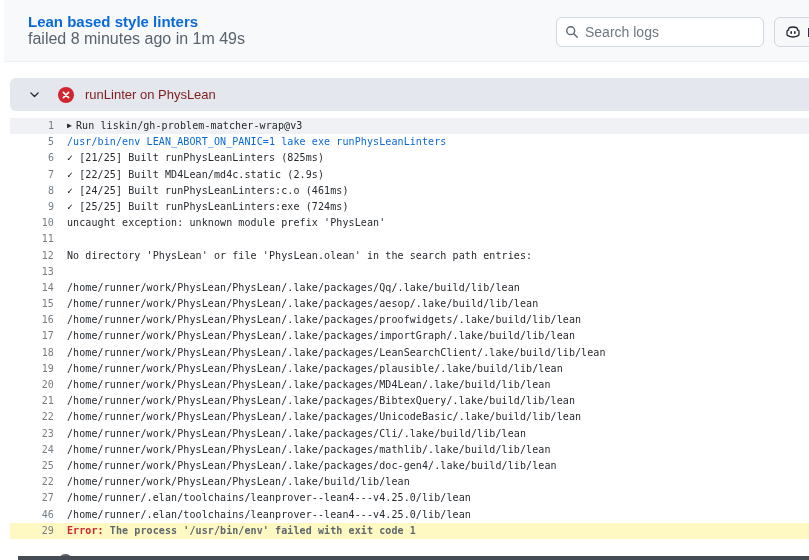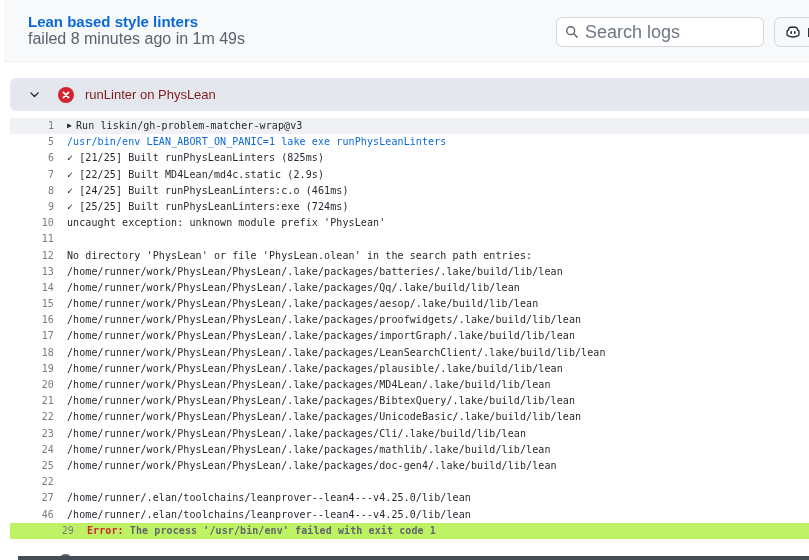--- a/index.html
+++ b/index.html
@@ -21,21 +21,21 @@
     text-decoration: none; cursor: pointer; display: block;
   }
   .job-subtitle { color: #59636e; font-size: 16px; margin-top: 0; }
   .search-box {
     position: absolute; left: 552px; top: 17px; width: 208px; height: 30px;
     background: #ffffff; border: 1px solid #d0d7de; border-radius: 6px;
     display: flex; align-items: center; padding: 0 8px; gap: 6px;
   }
   .search-box svg { flex: 0 0 auto; }
   .search-box input {
-    border: none; outline: none; width: 100%; font-size: 18px;
+    border: none; outline: none; width: 100%; font-size: 14px;
     font-family: "Liberation Sans", sans-serif; color: #14532d; background: transparent;
   }
   .search-box input::placeholder { color: #6e7781; }
   .explain-btn {
     position: absolute; left: 770px; top: 17px; height: 30px; width: 120px;
     background: #f6f8fa; border: 1px solid #d0d7de; border-radius: 6px;
     display: flex; align-items: center; gap: 6px; padding: 0 10px;
     font-size: 13px; font-weight: 500; color: #24292f; cursor: pointer;
     font-family: "Liberation Sans", sans-serif; white-space: nowrap;
   }
@@ -54,21 +54,21 @@
     font-size: 10px; letter-spacing: 0.1px; color: #24292f;
   }
   .log-row { display: flex; height: 16.2px; line-height: 16.2px; white-space: pre; }
   .log-row .num {
     flex: 0 0 44px; text-align: right; color: #747d87; cursor: pointer;
   }
   .log-row .txt { margin-left: 13px; }
   .log-row.group { background: #eff1f4; }
   .log-row.group .txt .tri { font-size: 8px; display: inline-block; vertical-align: 1px; margin-right: 4px; color: #24292f; }
   .log-row.command .txt { color: #0969da; }
-  .log-row.error { background: #bef264; padding-left: 20px; }
+  .log-row.error { background: #fef9c3; }
   .log-row.error .pre { color: #d1242f; font-weight: 700; }
   .log-row.error .txt-rest { color: #5f666e; font-weight: bold; }
   .next-step {
     position: absolute; left: 10px; top: 546px; width: 799px; height: 30px;
     display: flex; align-items: center; padding-left: 18px; background: #ffffff;
     cursor: pointer;
   }
   .next-step .chev { display: inline-flex; width: 14px; }
   .next-step .gray-circle {
     width: 15px; height: 15px; border-radius: 50%; background: #59636e;
@@ -128,34 +128,34 @@
   <div class="log">
       <div class="log-row group"><span class="num">1</span><span class="txt"><span class="tri">▶</span>Run liskin/gh-problem-matcher-wrap@v3</span></div>
       <div class="log-row command"><span class="num">5</span><span class="txt">/usr/bin/env LEAN_ABORT_ON_PANIC=1 lake exe runPhysLeanLinters</span></div>
       <div class="log-row plain"><span class="num">6</span><span class="txt">✓ [21/25] Built runPhysLeanLinters (825ms)</span></div>
       <div class="log-row plain"><span class="num">7</span><span class="txt">✓ [22/25] Built MD4Lean/md4c.static (2.9s)</span></div>
       <div class="log-row plain"><span class="num">8</span><span class="txt">✓ [24/25] Built runPhysLeanLinters:c.o (461ms)</span></div>
       <div class="log-row plain"><span class="num">9</span><span class="txt">✓ [25/25] Built runPhysLeanLinters:exe (724ms)</span></div>
       <div class="log-row plain"><span class="num">10</span><span class="txt">uncaught exception: unknown module prefix 'PhysLean'</span></div>
       <div class="log-row plain"><span class="num">11</span><span class="txt"></span></div>
       <div class="log-row plain"><span class="num">12</span><span class="txt">No directory 'PhysLean' or file 'PhysLean.olean' in the search path entries:</span></div>
-      <div class="log-row plain"><span class="num">13</span><span class="txt">/home/runner/work/PhysLean/PhysLean/.lake/packages/batteries/.lake/build/lib/lean</span></div>
+      <div class="log-row plain"><span class="num">13</span></div>
       <div class="log-row plain"><span class="num">14</span><span class="txt">/home/runner/work/PhysLean/PhysLean/.lake/packages/Qq/.lake/build/lib/lean</span></div>
       <div class="log-row plain"><span class="num">15</span><span class="txt">/home/runner/work/PhysLean/PhysLean/.lake/packages/aesop/.lake/build/lib/lean</span></div>
       <div class="log-row plain"><span class="num">16</span><span class="txt">/home/runner/work/PhysLean/PhysLean/.lake/packages/proofwidgets/.lake/build/lib/lean</span></div>
       <div class="log-row plain"><span class="num">17</span><span class="txt">/home/runner/work/PhysLean/PhysLean/.lake/packages/importGraph/.lake/build/lib/lean</span></div>
       <div class="log-row plain"><span class="num">18</span><span class="txt">/home/runner/work/PhysLean/PhysLean/.lake/packages/LeanSearchClient/.lake/build/lib/lean</span></div>
       <div class="log-row plain"><span class="num">19</span><span class="txt">/home/runner/work/PhysLean/PhysLean/.lake/packages/plausible/.lake/build/lib/lean</span></div>
       <div class="log-row plain"><span class="num">20</span><span class="txt">/home/runner/work/PhysLean/PhysLean/.lake/packages/MD4Lean/.lake/build/lib/lean</span></div>
       <div class="log-row plain"><span class="num">21</span><span class="txt">/home/runner/work/PhysLean/PhysLean/.lake/packages/BibtexQuery/.lake/build/lib/lean</span></div>
       <div class="log-row plain"><span class="num">22</span><span class="txt">/home/runner/work/PhysLean/PhysLean/.lake/packages/UnicodeBasic/.lake/build/lib/lean</span></div>
       <div class="log-row plain"><span class="num">23</span><span class="txt">/home/runner/work/PhysLean/PhysLean/.lake/packages/Cli/.lake/build/lib/lean</span></div>
       <div class="log-row plain"><span class="num">24</span><span class="txt">/home/runner/work/PhysLean/PhysLean/.lake/packages/mathlib/.lake/build/lib/lean</span></div>
       <div class="log-row plain"><span class="num">25</span><span class="txt">/home/runner/work/PhysLean/PhysLean/.lake/packages/doc-gen4/.lake/build/lib/lean</span></div>
-      <div class="log-row plain"><span class="num">22</span></div>
+      <div class="log-row plain"><span class="num">22</span><span class="txt">/home/runner/work/PhysLean/PhysLean/.lake/build/lib/lean</span></div>
       <div class="log-row plain"><span class="num">27</span><span class="txt">/home/runner/.elan/toolchains/leanprover--lean4---v4.25.0/lib/lean</span></div>
       <div class="log-row plain"><span class="num">46</span><span class="txt">/home/runner/.elan/toolchains/leanprover--lean4---v4.25.0/lib/lean</span></div>
       <div class="log-row error"><span class="num">29</span><span class="txt"><span class="pre">Error: </span><span class="txt-rest">The process '/usr/bin/env' failed with exit code 1</span></span></div>
     </div>
 
   <div class="next-step">
     <span class="chev">
       <svg width="13" height="13" viewBox="0 0 16 16">
         <path d="M6 3.5 L10.5 8 L6 12.5" fill="none" stroke="#24292f" stroke-width="1.7" stroke-linecap="round" stroke-linejoin="round"></path>
       </svg>

